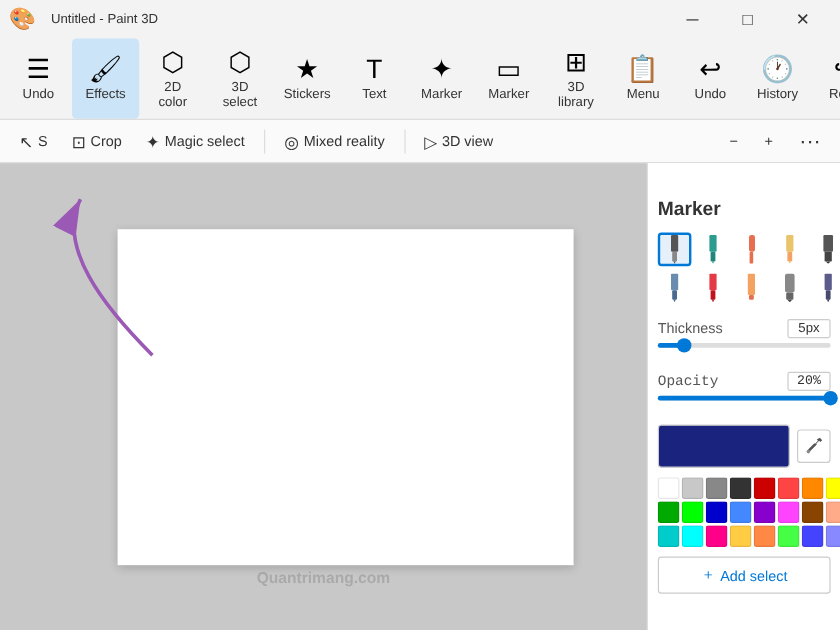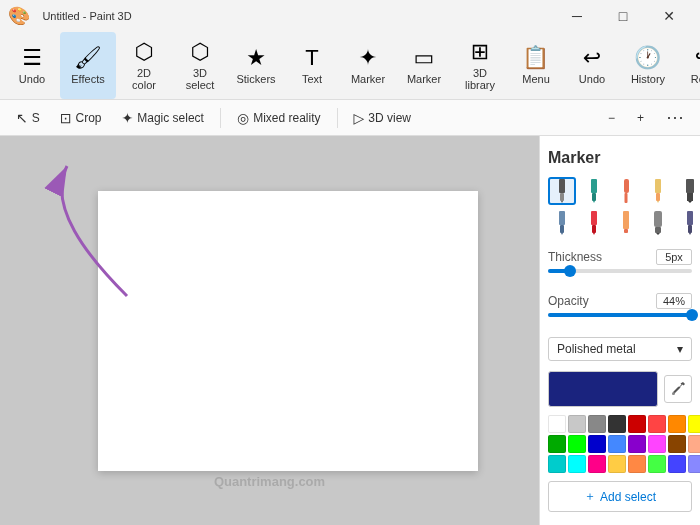--- a/index.html
+++ b/index.html
@@ -439,37 +439,33 @@
       <div class="slider-header">
         <span class="slider-label">Thickness</span>
         <span class="slider-value">5px</span>
       </div>
       <div class="slider-track">
         <div class="slider-fill" style="width:15%;"></div>
         <div class="slider-thumb" style="left:calc(15% - 6px);"></div>
       </div>
     </div>
 
-    <div class="slider-section" style="margin-top:10px;">
+    <div class="slider-section" style="margin-top:10px;font-family:Liberation Mono, monospace;">
       <div class="slider-header">
         <span class="slider-label">Opacity</span>
-        <span class="slider-value">44%</span>
+        <span class="slider-value">20%</span>
       </div>
       <div class="slider-track">
         <div class="slider-fill" style="width:100%;"></div>
         <div class="slider-thumb" style="left:calc(100% - 6px);"></div>
       </div>
     </div>
 
     <div style="height:10px;"></div>
 
-    <div class="texture-dropdown">
-      <span>Polished metal</span>
-      <span>▾</span>
-    </div>
 
     <div class="color-preview">
       <div class="color-swatch-large" style="background: #1a237e;"></div>
       <div class="color-eyedropper">
         <svg width="16" height="16" viewBox="0 0 16 16">
             <path d="M13 1l2 2-1.5 1.5-1-1L10 6l.5.5-5 5L4 13l-1.5.5L3 12l.5-1.5 5-5L9 6 11.5 3.5l-1-1L13 1z" fill="#555"></path>
             <circle cx="3.5" cy="12.5" r="1.5" fill="#888"></circle>
           </svg>
       </div>
     </div>

